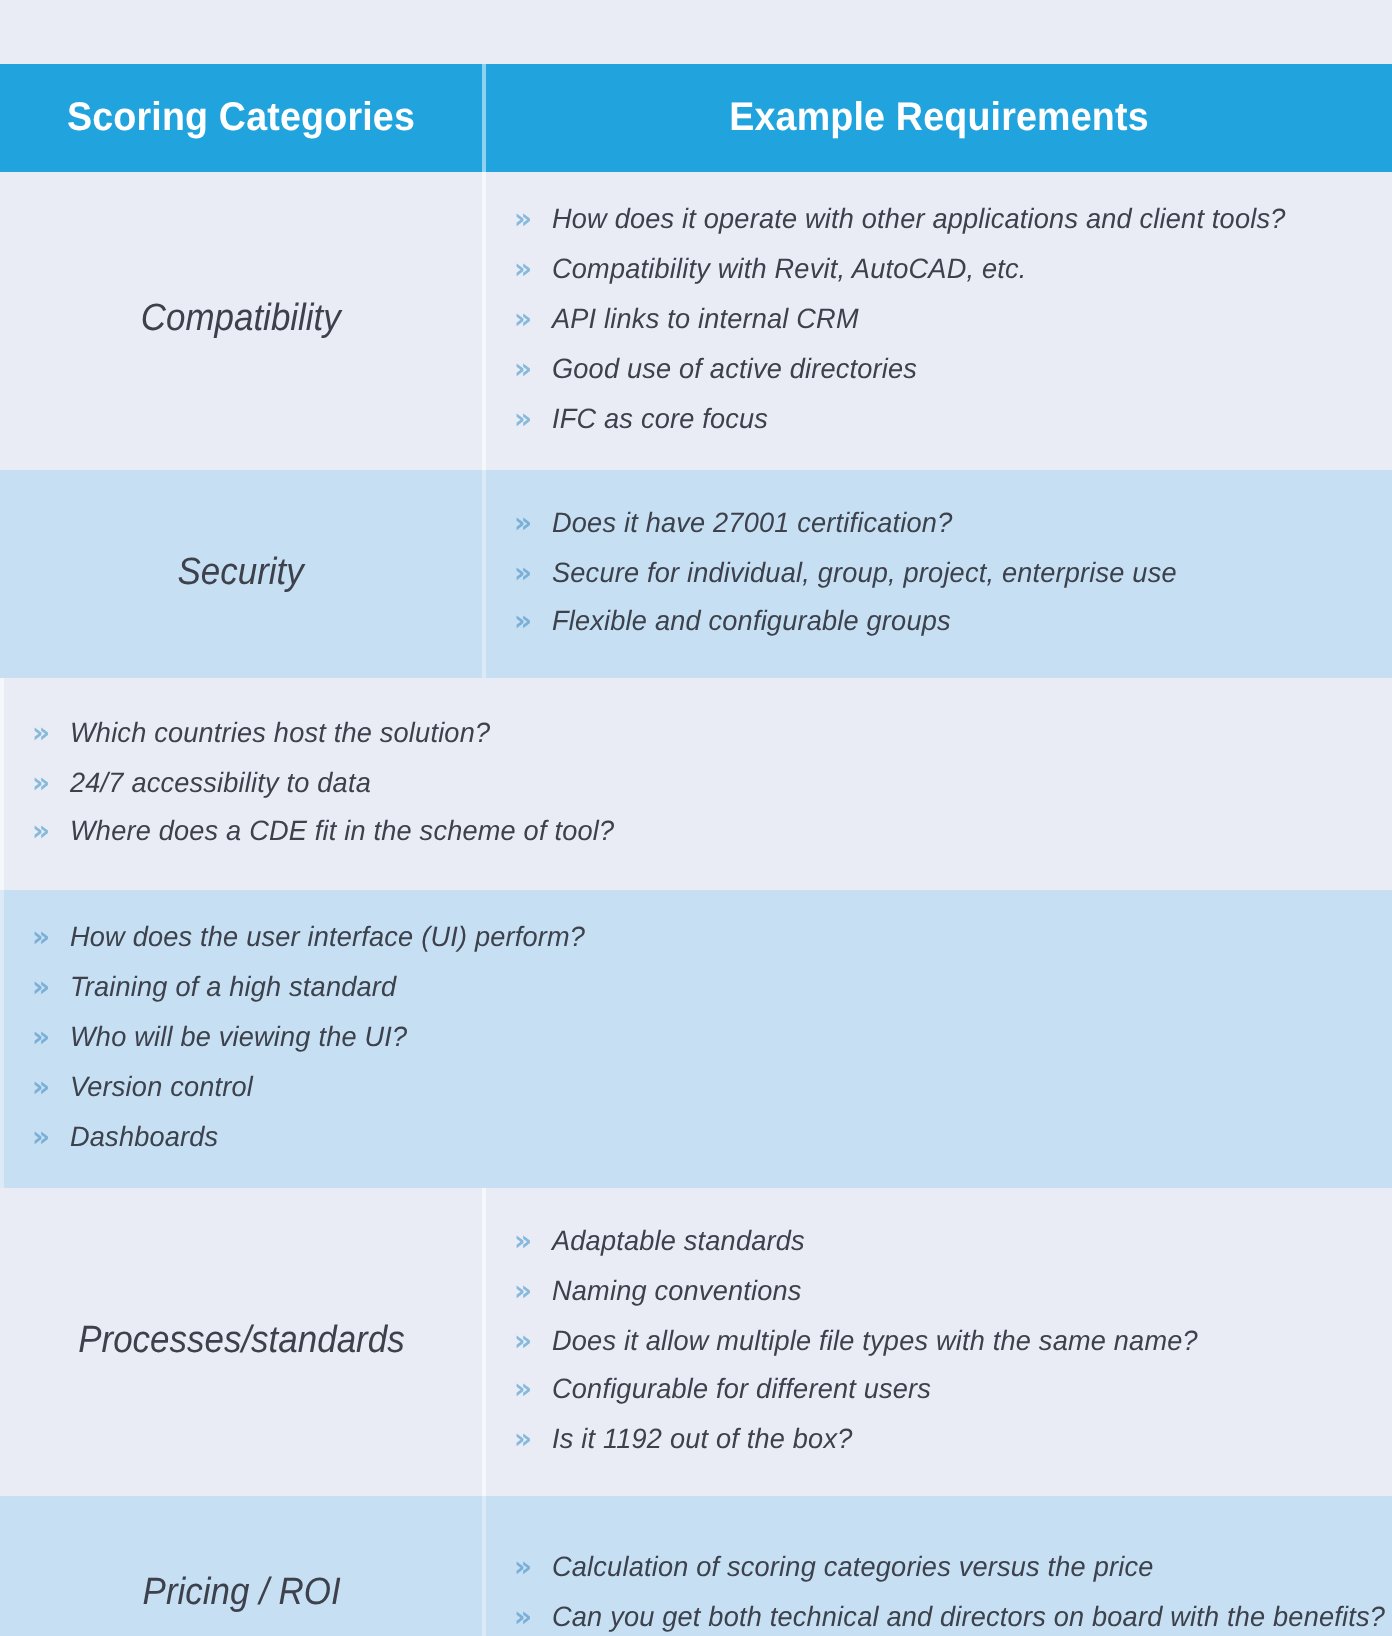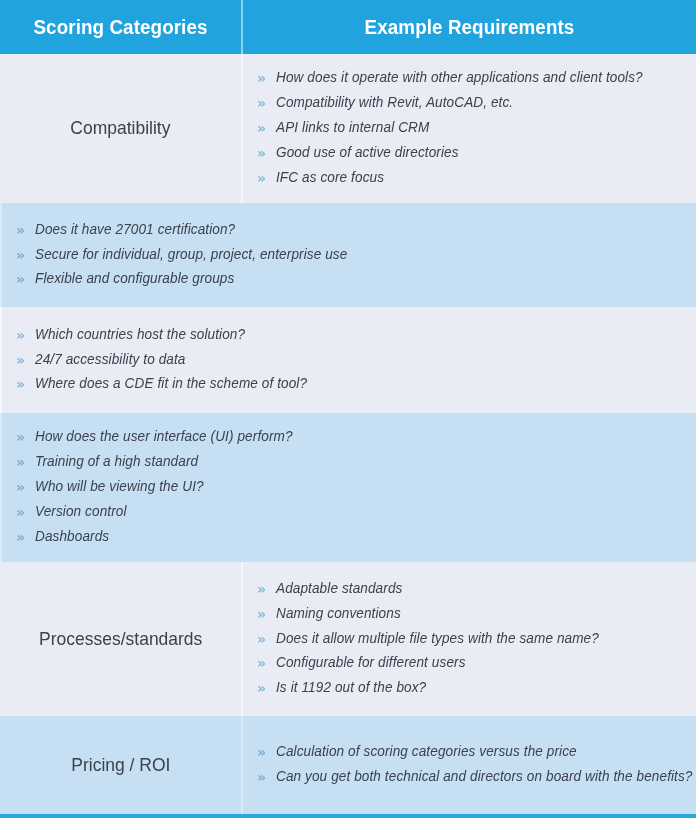--- a/index.html
+++ b/index.html
@@ -25,20 +25,21 @@
     display: flex;
     flex-direction: column;
   }
 
   
   .thead {
     display: flex;
     height: 54px;
     flex: 0 0 54px;
     background: #21A3DD;
+    margin-top: 32px;
   }
   .th {
     display: flex;
     align-items: center;
     justify-content: center;
     color: #ffffff;
     font-weight: bold;
     font-size: 20px;
     letter-spacing: 0.1px;
     font-family: "Liberation Sans Narrow", "Liberation Sans", sans-serif;
@@ -65,20 +66,21 @@
   .row.dark  { background: #C6DFF3; }
 
   .cat-cell {
     width: 241px;
     flex: 0 0 241px;
     display: flex;
     align-items: center;
     justify-content: center;
     box-sizing: border-box;
     padding: 4px 10px;
+    font-style: italic;
   }
   .cat-label {
     color: #3C414C;
     font-size: 19px;
     font-weight: 400;
     line-height: 1.2;
     text-align: center;
     font-family: "Liberation Sans Narrow", "Liberation Sans", sans-serif;
     transform: scaleX(0.92);
     white-space: nowrap;
@@ -175,20 +177,23 @@
             <span class="req-bullet">»</span>
             <span class="req-text">Good use of active directories</span>
           </div>
           <div class="req-item">
             <span class="req-bullet">»</span>
             <span class="req-text">IFC as core focus</span>
           </div>
         </div>
       </div>
       <div class="row dark r1">
+        <div class="cat-cell">
+          <div class="cat-label">Security</div>
+        </div>
         <div class="col-divider"></div>
         <div class="req-cell">
           <div class="req-item">
             <span class="req-bullet">»</span>
             <span class="req-text">Does it have 27001 certification?</span>
           </div>
           <div class="req-item">
             <span class="req-bullet">»</span>
             <span class="req-text">Secure for individual, group, project, enterprise use</span>
           </div>

